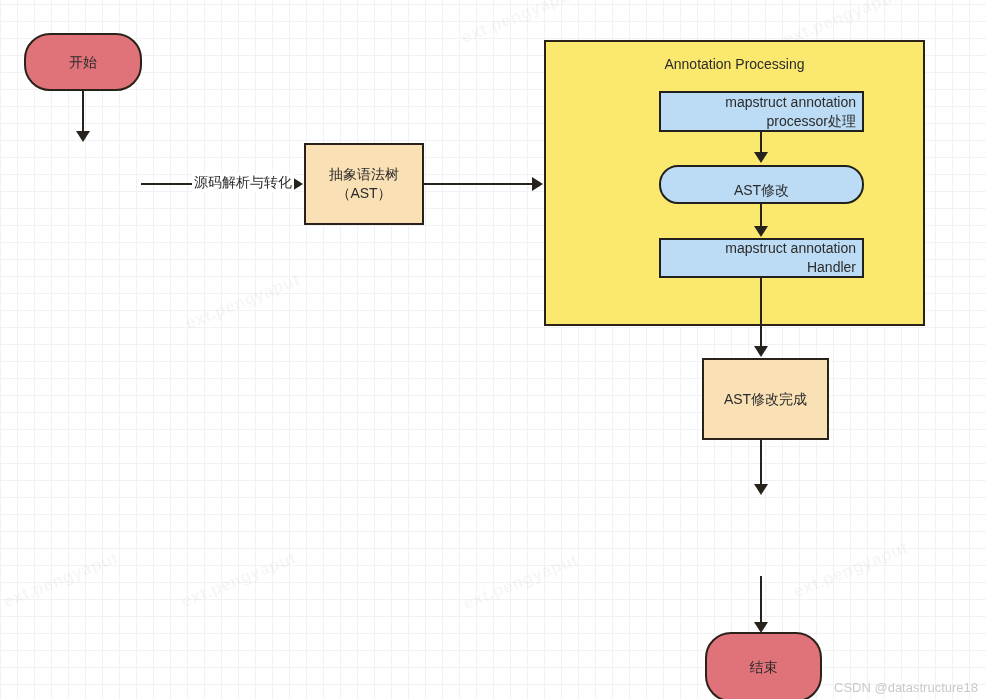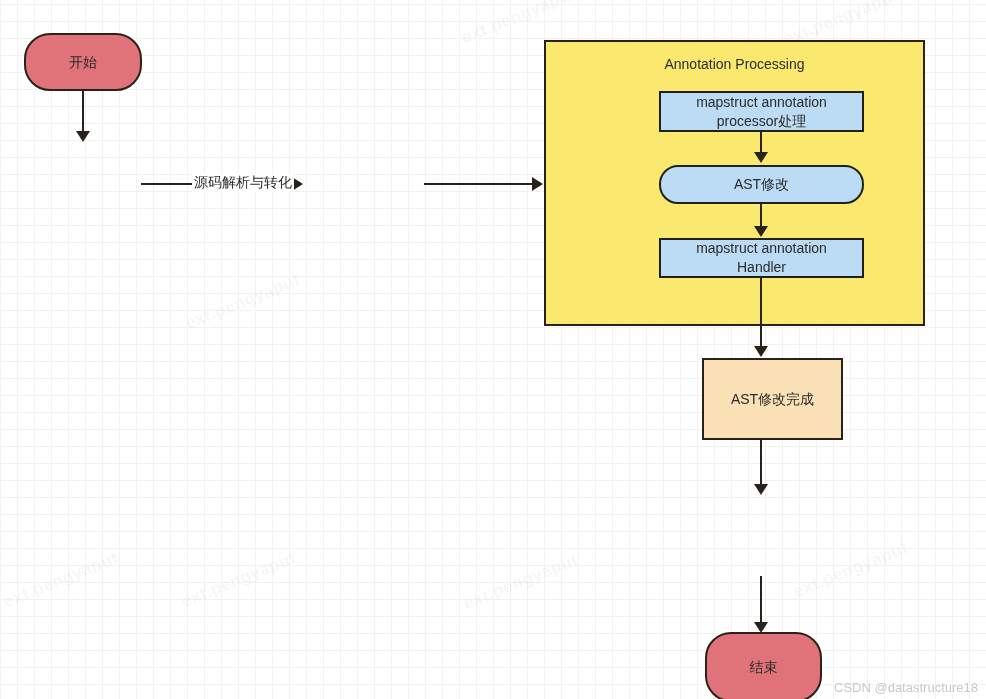--- a/index.html
+++ b/index.html
@@ -48,21 +48,21 @@
     display: flex;
     align-items: center;
     justify-content: center;
     text-align: center;
     color: #2b2b2b;
     font-size: 14px;
     line-height: 19px;
     padding: 2px 6px;
   }
   .orange { background: #fae0b5; }
-  .blue   { background: #bcdcf5; border-color: #22201c; }
+  .blue   { background: #bcdcf5; border-color: #22201c; align-items: flex-end; }
   .red    { background: #e0737a; border-radius: 26px; }
   .group  {
     background: #fbe96f;
     border: 2px solid #2a2118;
     position: absolute;
     box-sizing: border-box;
   }
   .group-title {
     position: absolute;
     left: 0;
@@ -140,20 +140,24 @@
   </div>
 
   <div class="line-v" style="left:82px; top:91px; height:42px;"></div>
   <div class="arrow-down" style="left:76px; top:131px;"></div>
 
 
   <div class="line-h" style="left:141px; top:183px; width:153px;"></div>
   <div class="arrow-right" style="left:292px; top:177px;"></div>
   <div class="edge-label" style="left:168px; top:174px;">源码解析与转化</div>
 
+  <div class="node orange" style="left:304px; top:143px; width:120px; height:82px; flex-direction:column;">
+    <span>抽象语法树</span>
+    <span>（AST）</span>
+  </div>
 
   <div class="line-h" style="left:424px; top:183px; width:110px;"></div>
   <div class="arrow-right" style="left:532px; top:177px;"></div>
 
   <div class="node blue" style="left:659px; top:91px; width:205px; height:41px; flex-direction:column;">
     <span>mapstruct annotation</span>
     <span>processor处理</span>
   </div>
 
   <div class="line-v" style="left:760px; top:132px; height:22px;"></div>
@@ -167,21 +171,21 @@
   <div class="arrow-down" style="left:754px; top:226px;"></div>
 
   <div class="node blue" style="left:659px; top:238px; width:205px; height:40px; flex-direction:column;">
     <span>mapstruct annotation</span>
     <span>Handler</span>
   </div>
 
   <div class="line-v" style="left:760px; top:278px; height:70px;"></div>
   <div class="arrow-down" style="left:754px; top:346px;"></div>
 
-  <div class="node orange" style="left:702px; top:358px; width:141px; height:82px;align-items:center;">
+  <div class="node orange" style="left:702px; top:358px; width:127px; height:82px;align-items:center;">
     <span>AST修改完成</span>
   </div>
 
   <div class="line-v" style="left:760px; top:440px; height:46px;"></div>
   <div class="arrow-down" style="left:754px; top:484px;"></div>
 
 
   <div class="line-v" style="left:760px; top:576px; height:48px;"></div>
   <div class="arrow-down" style="left:754px; top:622px;"></div>
 

